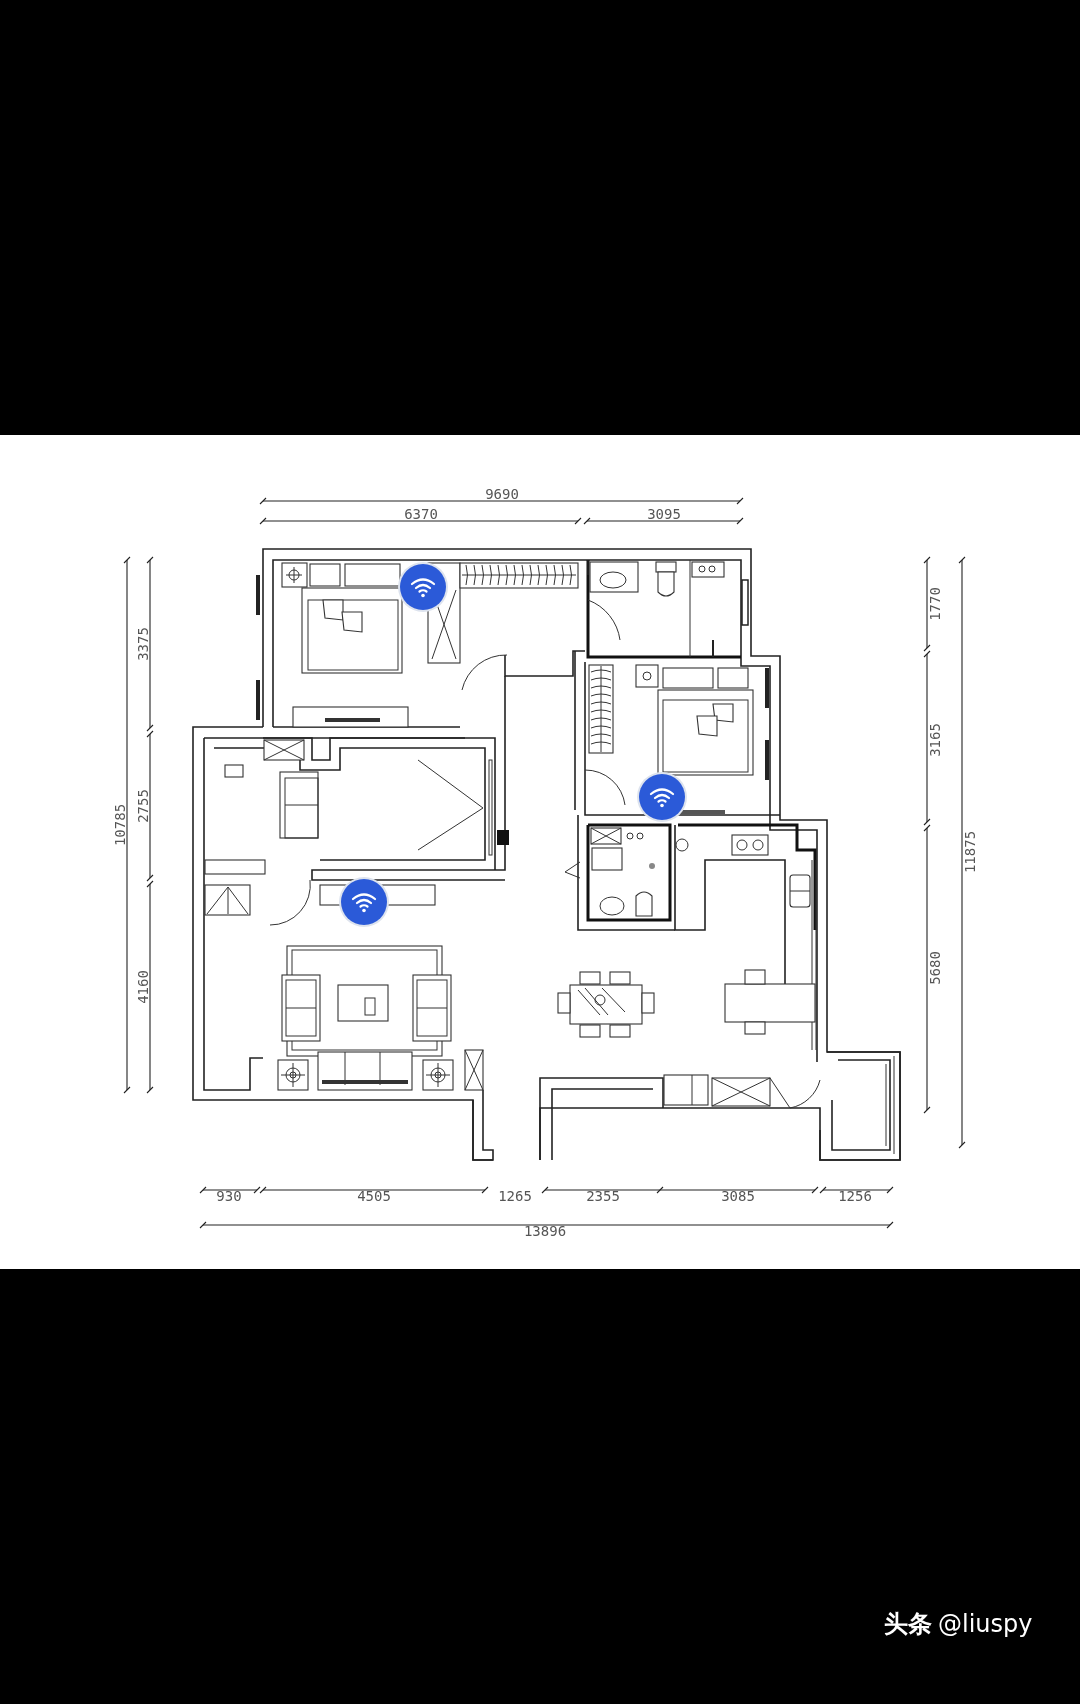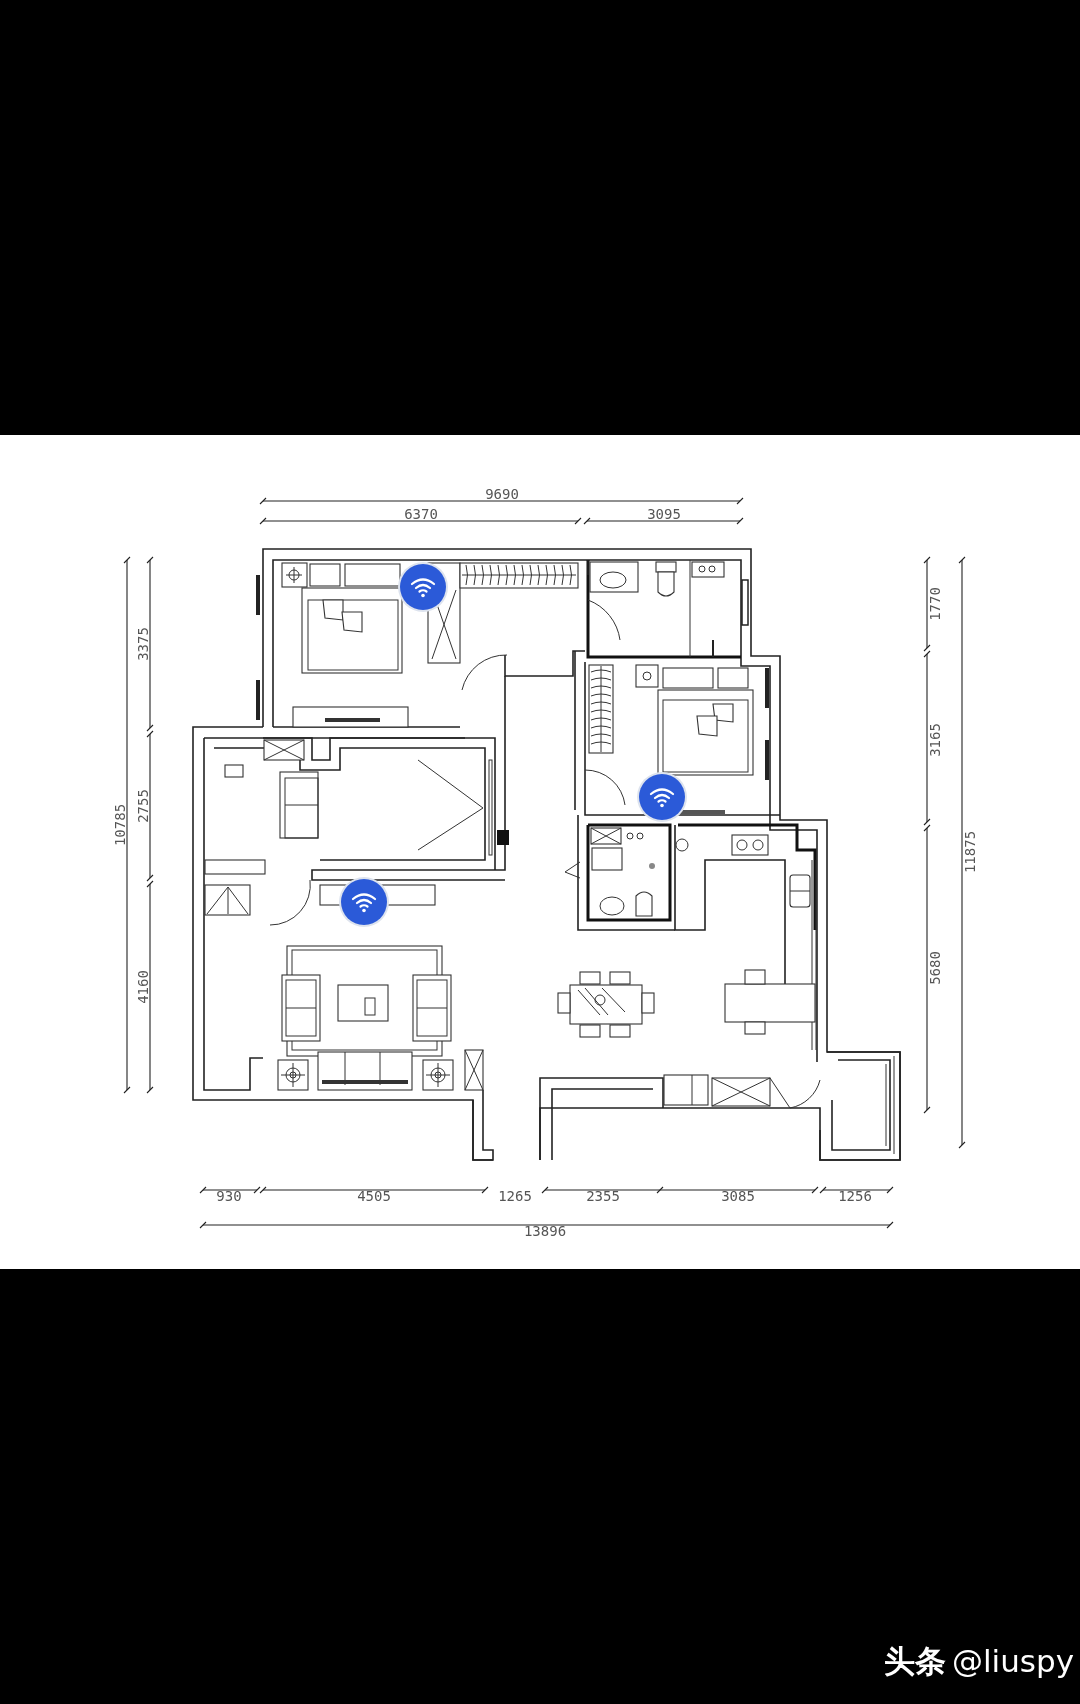--- a/index.html
+++ b/index.html
@@ -6,21 +6,21 @@
   body { width: 1080px; height: 1704px; position: relative; overflow: hidden; font-family: "DejaVu Sans", sans-serif; }
   .band { position: absolute; left: 0; top: 435px; width: 1080px; height: 834px; background: #fff; }
   svg.plan { position: absolute; left: 0; top: 0; width: 1080px; height: 1704px; }
   .dimtxt { font-family: "DejaVu Sans Mono", monospace; font-size: 14px; fill: #555; }
   .wall { fill: none; stroke: #222; stroke-width: 1.6; }
   .wall-thick { fill: none; stroke: #111; stroke-width: 3; }
   .thin { fill: none; stroke: #333; stroke-width: 1; }
   .furn { fill: #fff; stroke: #333; stroke-width: 1.1; }
   .dim { stroke: #222; stroke-width: 1.1; fill: none; }
   .wifi { position: absolute; width: 46px; height: 46px; border-radius: 50%; background: #2b5ad8; box-shadow: 0 0 0 2px #dde3ee; display: flex; align-items: center; justify-content: center; }
-  .watermark { position: absolute; left: 884px; top: 1641px; color: #fff; font-family: "DejaVu Sans", sans-serif; font-size: 31px; white-space: nowrap; }
+  .watermark { position: absolute; left: 884px; top: 1608px; color: #fff; font-family: "DejaVu Sans", sans-serif; font-size: 24px; white-space: nowrap; }
   .watermark .cn { font-weight: bold; margin-right: 6px; }
 </style>
 </head>
 <body>
 
 <div class="band"></div>
 
 <svg class="plan" viewBox="0 0 1080 1704" xmlns="http://www.w3.org/2000/svg">
 
   <g>

